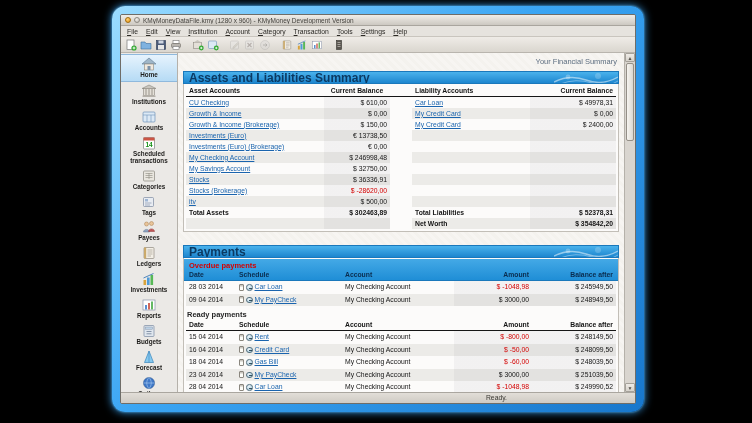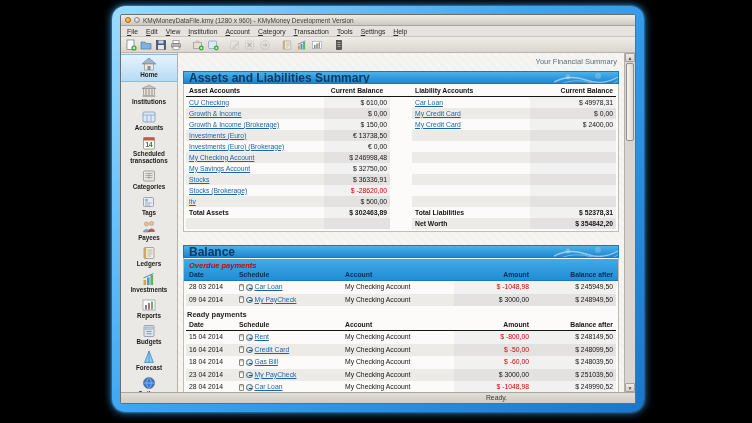--- a/index.html
+++ b/index.html
@@ -53,21 +53,21 @@
   .val{text-align:right;background-image:linear-gradient(rgba(0,0,30,.04),rgba(0,0,30,.04));}
   .spacer{background:#fcfbfa !important;background-image:none !important;}
   a.acct-link{color:#1a64ae;text-decoration:underline;cursor:pointer;}
   .bold{font-weight:700;}
   .neg{color:#d40000;}
   .tcenter{text-align:center;}
   .tright{text-align:right;}
   
   .pay-section{margin-top:13px;}
   .band{background:linear-gradient(#44a9e6,#1f8ed6);border-bottom:1px solid #1a78bb;margin:0 -2px;padding:0 2px;}
-  .band-title{font-size:7.5px;font-weight:700;color:#d40000;padding:2px 3px 0;height:11px;font-style:italic;}
+  .band-title{font-size:7.5px;font-weight:700;color:#d40000;padding:2px 3px 0;height:11px;}
   .pay-grid{display:grid;grid-template-columns:50px 1fr 112px 78px 84px;font-size:6.8px;color:#151515;align-content:start;}
   .pay-grid .phcell{font-weight:700;color:#0a2c4e;padding:1px 3px 2px;white-space:nowrap;}
   .pay-grid.future-head .phcell{color:#151515;border-bottom:1.5px solid #161616;}
   .pcell{padding:2.5px 3px;height:12.5px;line-height:8px;white-space:nowrap;overflow:hidden;display:flex;align-items:center;}
   .pcell.val{justify-content:flex-end;}
   .future-title{font-size:7.5px;font-weight:700;color:#262626;margin:4px 0 1px 1px;}
   .sched-ic{display:inline-block;margin-right:2px;}
   .ic-sheet{width:5px;height:7px;background:#fdfdf8;border:.8px solid #8a867e;border-radius:1px;box-shadow:inset 0 1.5px 0 #c9c5be;}
   .ic-circle{width:6.5px;height:6.5px;border:1px solid #55707e;border-radius:50%;background:radial-gradient(circle at 35% 30%,#eef6fb,#9cc2d6);position:relative;}
   .ic-circle::after{content:"";position:absolute;left:1.5px;top:2.5px;width:3px;height:1px;background:#33505e;}
@@ -389,21 +389,21 @@
                 <div class="cell  odd"></div>
                 <div class="cell val odd"></div>
                 <div class="cell spacer"></div>
                 <div class="cell odd bold">Net Worth</div>
                 <div class="cell val odd bold">$ 354842,20</div>
               </div>
           </div>
 
           <div class="pay-section">
             <div class="sec-header">
-              <span>Balance</span>
+              <span>Payments</span>
               <svg class="flourish" viewBox="0 0 64 13">
                 <path d="M0 10 Q 16 2 32 8 T 64 5" stroke="rgba(255,255,255,.5)" fill="none" stroke-width="1.4"></path>
                 <path d="M6 12 Q 22 6 38 11 T 64 9" stroke="rgba(215,238,252,.45)" fill="none" stroke-width="1"></path>
                 <circle cx="14" cy="5" r="2.4" fill="rgba(255,255,255,.25)"></circle>
                 <circle cx="44" cy="4" r="3" fill="rgba(255,255,255,.2)"></circle>
               </svg>
             </div>
             <div class="panel">
               <div class="band">
                 <div class="band-title">Overdue payments</div>

